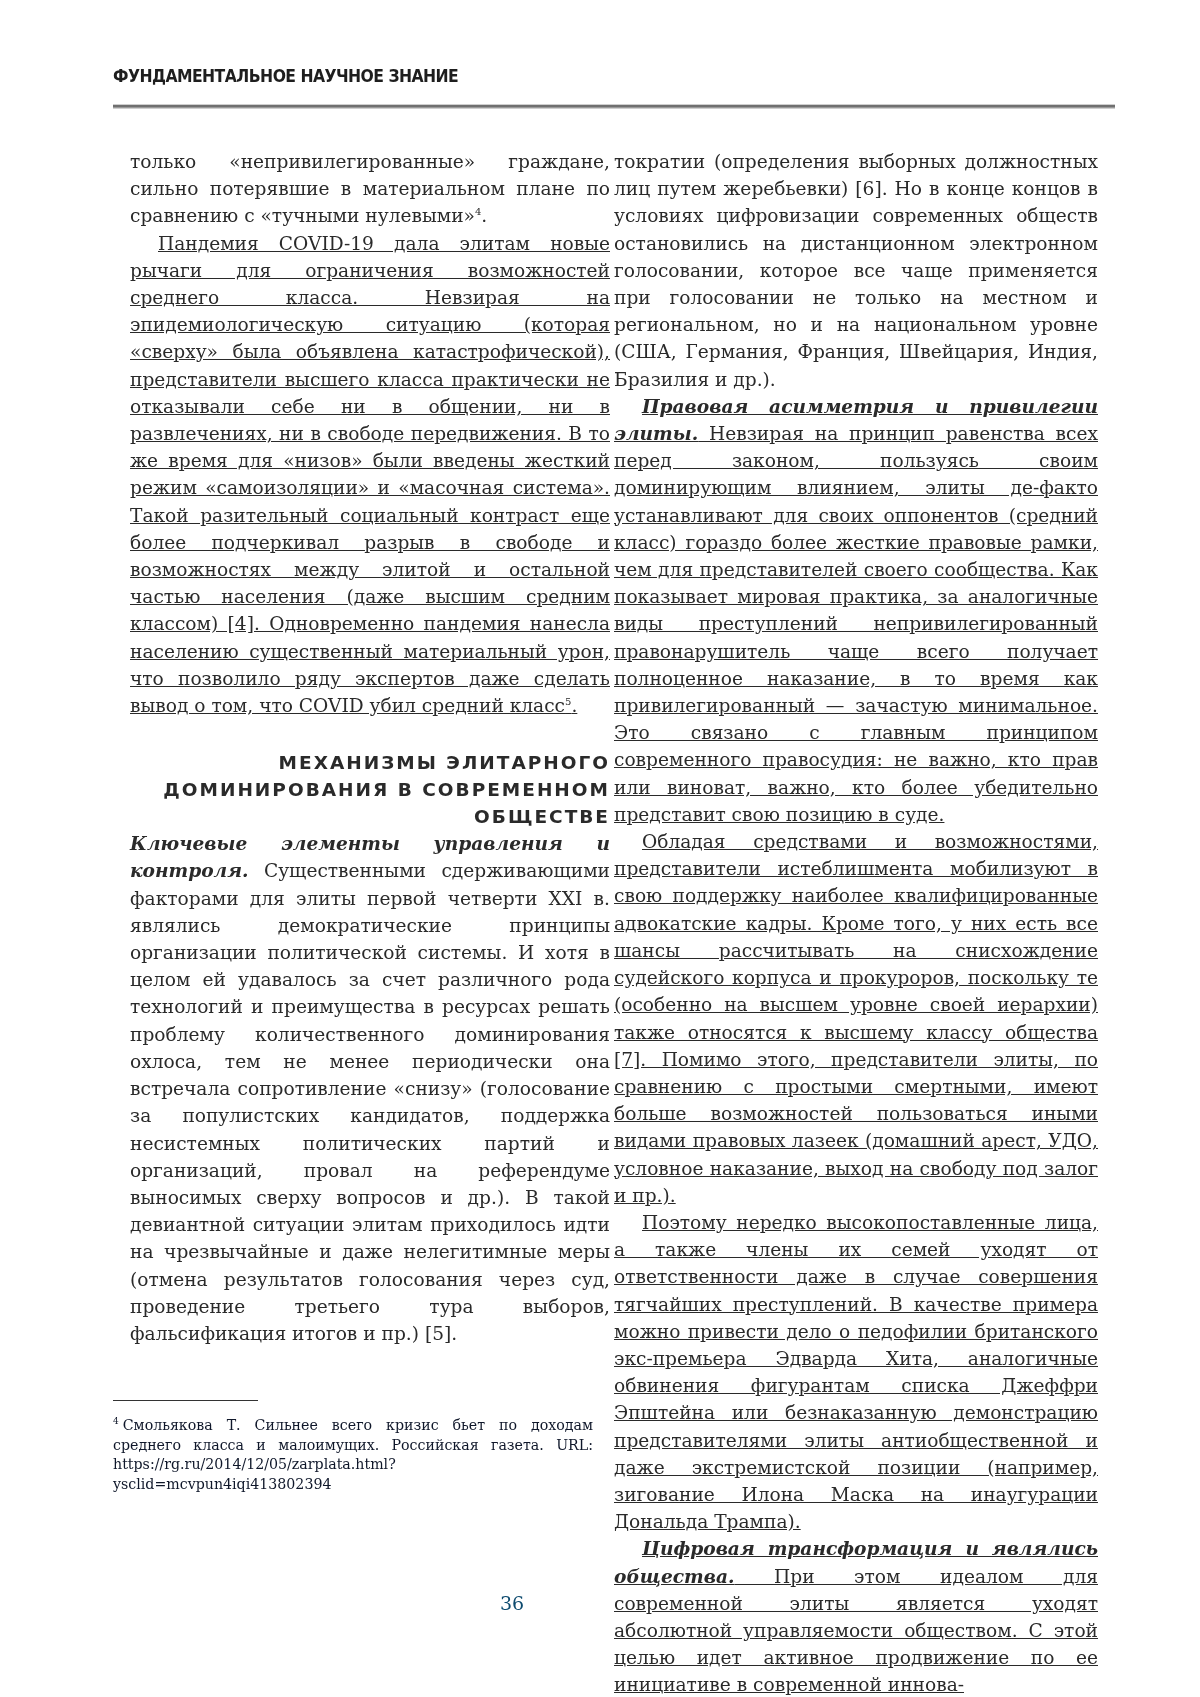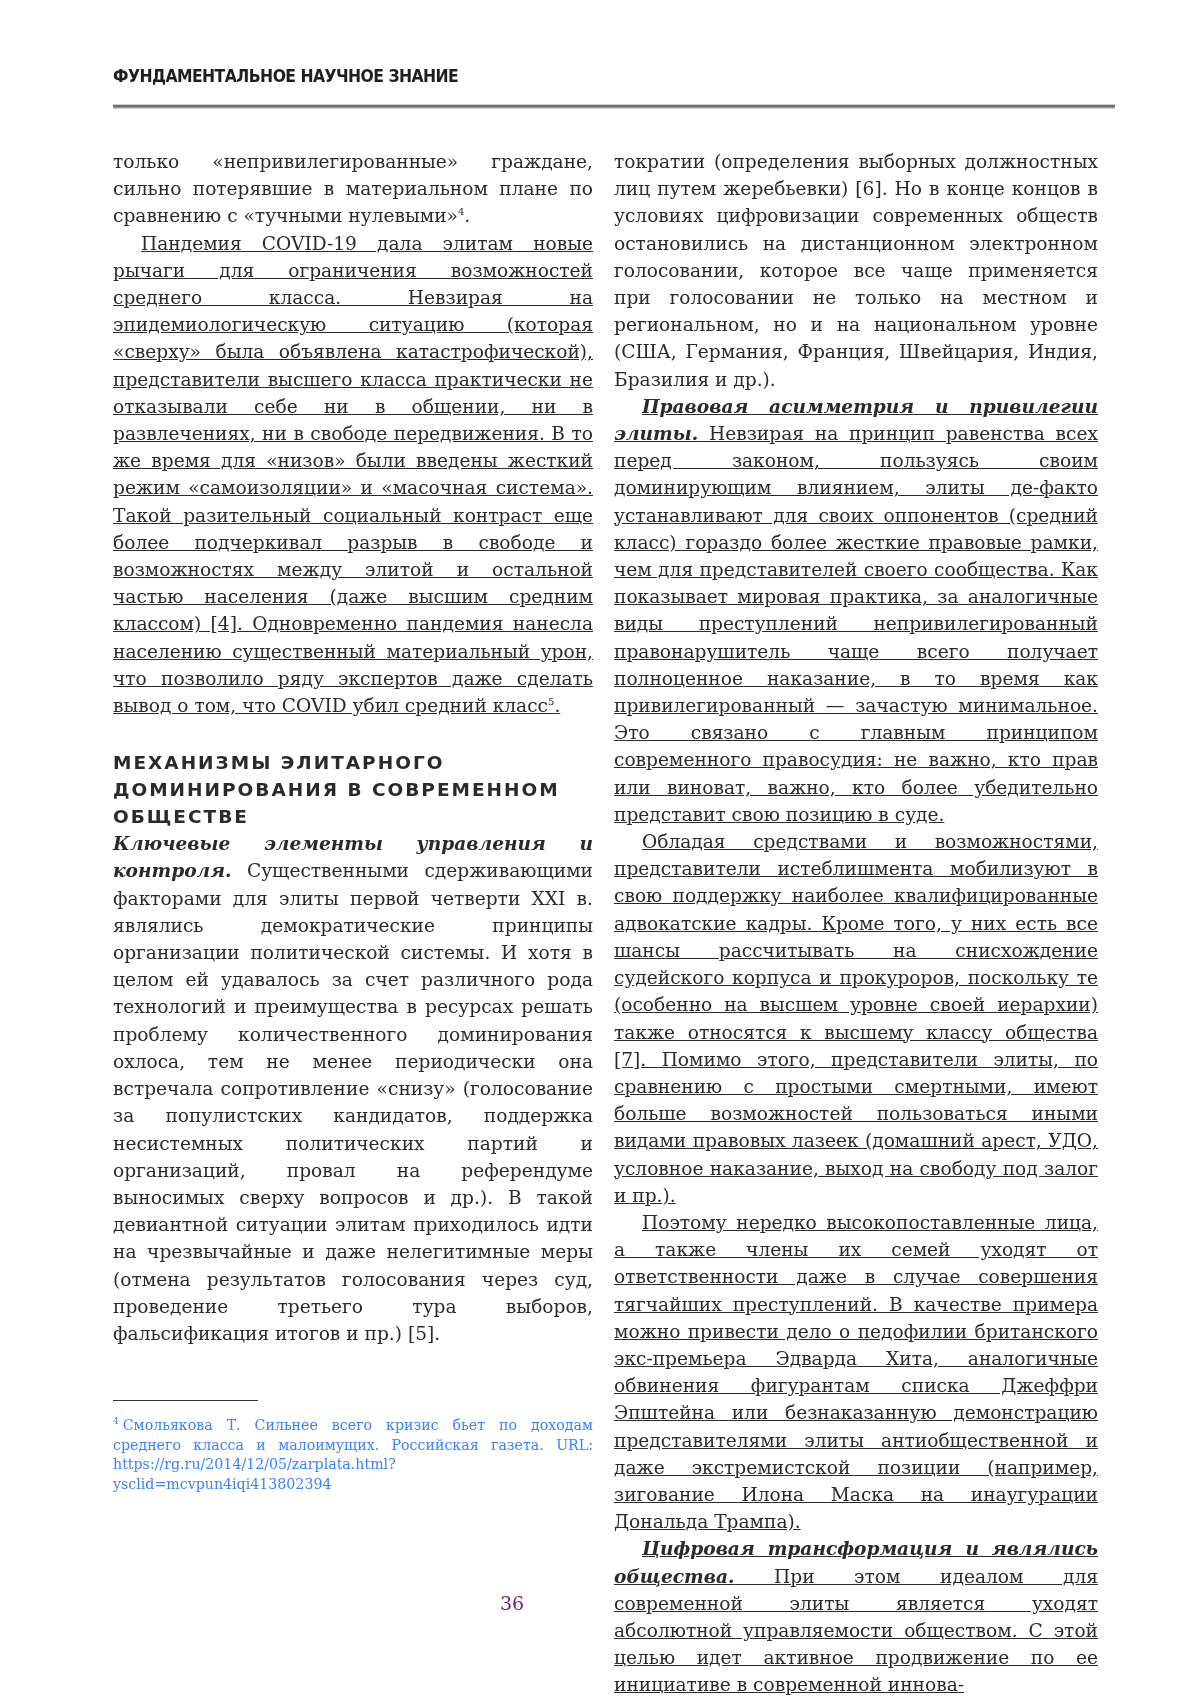--- a/index.html
+++ b/index.html
@@ -16,47 +16,47 @@
     }
     .head-rule {
       position: absolute; left: 113px; top: 104px; width: 1002px; height: 5px;
       background: linear-gradient(#cfcfcf 0, #cfcfcf 1px, #707070 1px, #707070 3px, #9a9a9a 3px, #9a9a9a 4px, #cfcfcf 4px);
     }
     .col {
       position: absolute; top: 148px;
       font-size: 18.6px; line-height: 27.2px;
       text-align: justify; hyphens: manual;
     }
-    .col-left { left: 113px; width: 480px; }
+    .col-left { left: 130px; width: 480px; }
     .col-right { left: 614px; width: 484px; }
     .col p { margin: 0; }
     .indent { text-indent: 28px; text-decoration: underline; }
     .noindent { text-indent: 0; }
     .run-in {
       font-weight: bold; font-style: italic;
     }
     sup.fn { font-size: 10px; vertical-align: super; line-height: 0; }
     .section-heading {
       font-family: "DejaVu Sans", "Liberation Sans", sans-serif;
       font-weight: bold; font-size: 18.5px; letter-spacing: 2px;
-      text-align: left; line-height: 27px;
+      text-align: right; line-height: 27px;
       margin: 30px 0 0 0; color: #2a2a2a;
     }
     .footnote-rule {
       position: absolute; left: 113px; top: 1400px; width: 145px; height: 1px; background: #333;
     }
     .footnotes {
       position: absolute; left: 113px; top: 1416px; width: 480px;
-      font-size: 14.2px; line-height: 19.7px; text-align: justify; color: #3b82f6;
+      font-size: 14.2px; line-height: 19.7px; text-align: justify; color: #0f172a;
     }
     .footnotes p { margin: 0 0 3px 0; }
     .footnotes sup { font-size: 9px; vertical-align: super; line-height: 0; margin-right: 4px; }
     .page-number {
       position: absolute; left: 0; width: 1024px; top: 1592px; text-align: center;
-      font-size: 19px; color: #701a75;
+      font-size: 19px; color: #0c4a6e;
     }
   </style>
 </head>
 <body>
 
 <div class="running-head">ФУНДАМЕНТАЛЬНОЕ НАУЧНОЕ ЗНАНИЕ</div>
 <div class="head-rule"></div>
 
 <div class="col col-left">
   <p class="noindent"><span>только «непривилегированные» граждане, сильно потерявшие в материальном плане по сравнению с «тучными нулевыми»</span><sup class="fn">4</sup><span>.</span></p>

